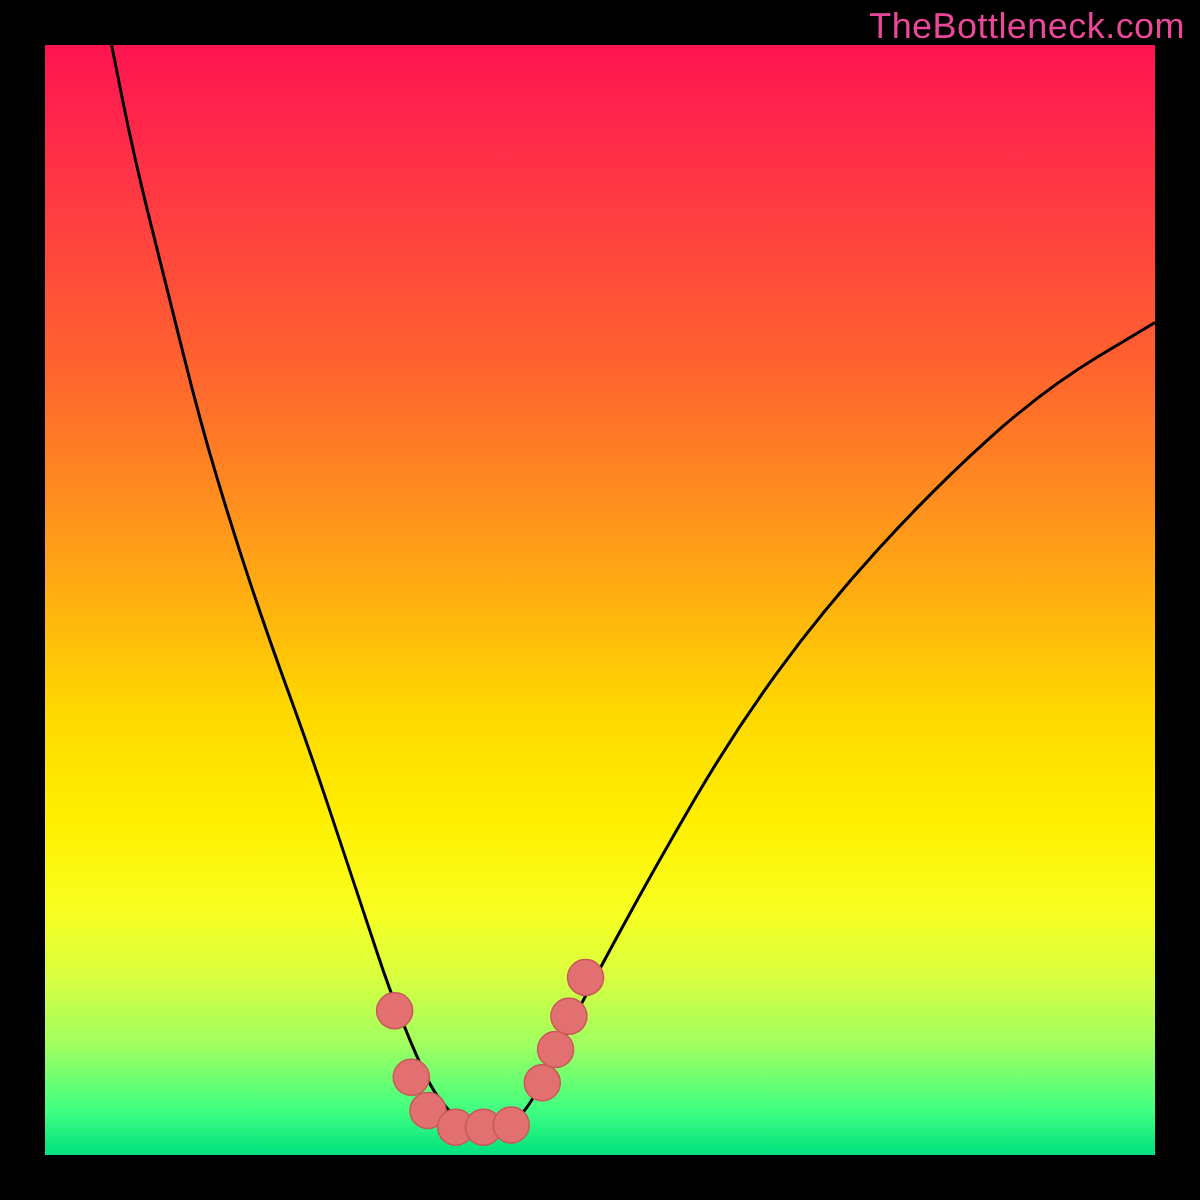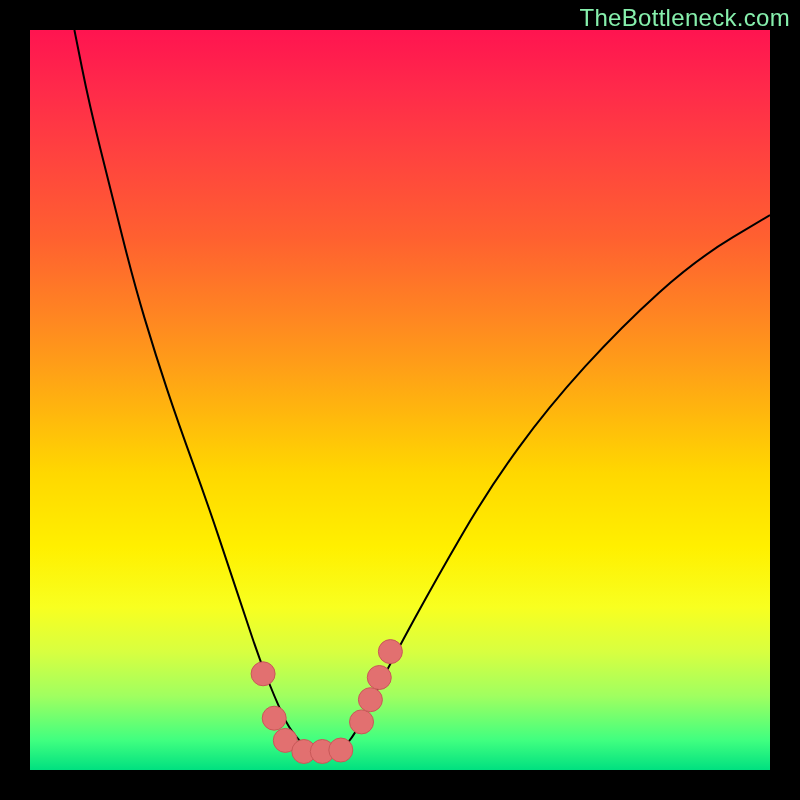--- a/index.html
+++ b/index.html
@@ -38,21 +38,21 @@
        #f8ff20 78%,
        #d8ff40 84%,
        #a0ff60 90%,
        #40ff80 96%,
        #00e080 100%);
   }
   .watermark {
     position: absolute;
     top: 4px;
     right: 10px;
-    color: #86efac;
+    color: #ec4899;
     font-size: 24px;
     font-weight: 500;
     letter-spacing: 0.3px;
     user-select: none;
   }
   svg.curve {
     position: absolute;
     top: 0;
     left: 0;
     width: 740px;

